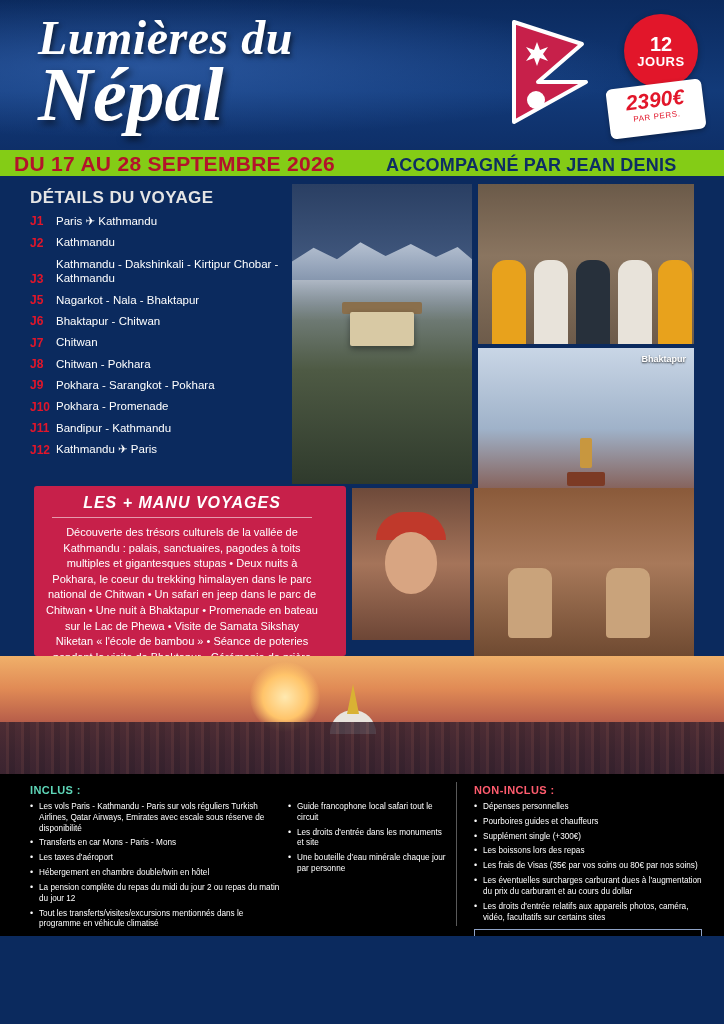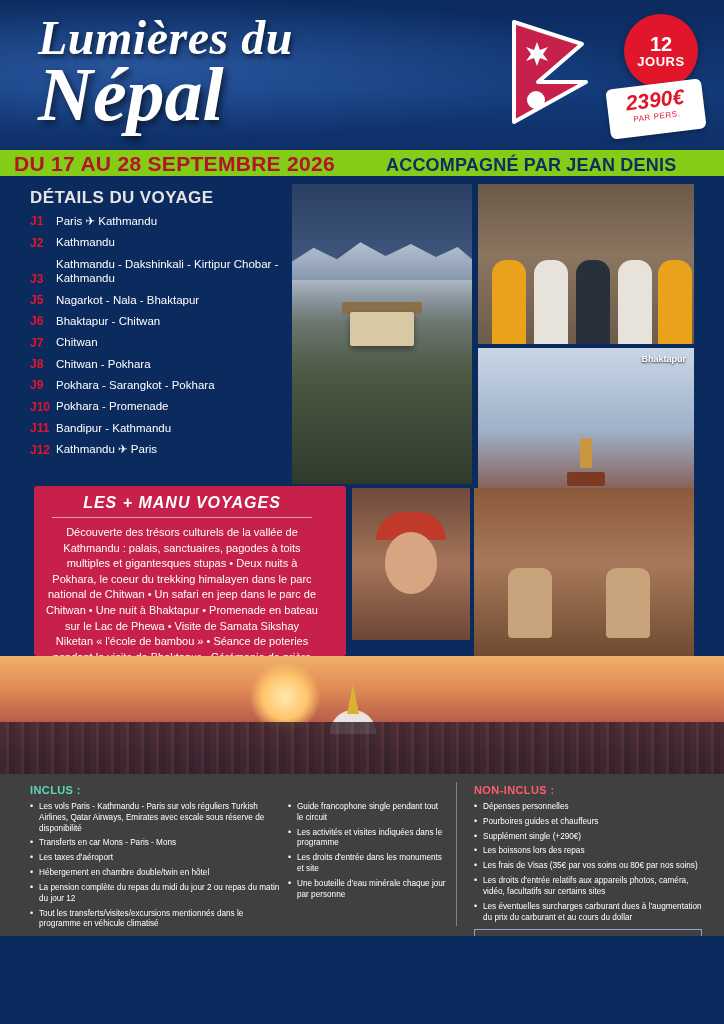--- a/index.html
+++ b/index.html
@@ -125,21 +125,21 @@
     background:linear-gradient(180deg,#f0b06a 0%,#e08a55 28%,#b85f4a 55%,#6a3b3c 80%,#3b2430 100%); }
   .pano .sun { position:absolute; left:250px; top:6px; width:70px; height:70px; border-radius:50%;
     background:radial-gradient(circle,#ffe9b0 0%,#ffc46a 45%,rgba(255,180,90,0) 72%); }
   .pano .stupa { position:absolute; left:330px; top:28px; width:46px; height:58px; }
   .pano .dome { position:absolute; left:0; top:26px; width:46px; height:24px; border-radius:23px 23px 0 0; background:#e8e4dd; }
   .pano .spire { position:absolute; left:17px; top:0; width:12px; height:30px; background:#d9b233; clip-path:polygon(50% 0,100% 100%,0 100%); }
   .pano .city { position:absolute; left:0; bottom:0; width:724px; height:52px;
     background:repeating-linear-gradient(90deg,#3b2430 0 6px,#4a2d35 6px 9px,#33202c 9px 15px); opacity:.85; }
 
   
-  .infoband { position:absolute; left:0; top:774px; width:724px; height:162px; background:#404040; }
+  .infoband { position:absolute; left:0; top:774px; width:724px; height:162px; background:#000000; }
   .lbl { color:#5ed6b8; font-weight:bold; font-size:11px; letter-spacing:.4px; }
   .lbl.red { color:#ff5c6e; }
   .col { position:absolute; color:#fff; }
   .ul { list-style:none; }
   .ul li { position:relative; padding-left:9px; font-size:8.2px; line-height:1.32; margin-bottom:4px; }
   .ul li:before { content:"•"; position:absolute; left:0; top:-1px; color:#fff; font-size:9px; }
   .note { font-size:7.6px; font-style:italic; line-height:1.35; border:1px solid #8fa3c6; padding:5px 6px; margin-top:6px; }
 
   .vsep { position:absolute; width:1px; background:rgba(255,255,255,.35); }
   .footer { position:absolute; left:0; top:936px; width:724px; height:88px; background:#0b2a5e; }
@@ -295,37 +295,36 @@
         <li>Transferts en car Mons - Paris - Mons</li>
         <li>Les taxes d'aéroport</li>
         <li>Hébergement en chambre double/twin en hôtel</li>
         <li>La pension complète du repas du midi du jour 2 ou repas du matin du jour 12</li>
         <li>Tout les transferts/visites/excursions mentionnés dans le programme en véhicule climatisé</li>
       </ul>
     </div>
 
     <div class="col" style="left:288px; top:28px; width:158px;">
       <ul class="ul">
-        <li>Guide francophone single pendant tout le circuit</li>
-        <li>Les activités et visites indiquées dans le programme</li>
+        <li>Guide francophone local safari tout le circuit</li>
         <li>Les droits d'entrée dans les monuments et site</li>
         <li>Une bouteille d'eau minérale chaque jour par personne</li>
       </ul>
     </div>
 
     <div class="col" style="left:474px; top:10px; width:228px;">
       <div class="lbl red">NON-INCLUS :</div>
       <ul class="ul" style="margin-top:6px;">
         <li>Dépenses personnelles</li>
         <li>Pourboires guides et chauffeurs</li>
-        <li>Supplément single (+290€)</li>
+        <li>Supplément single (+300€)</li>
         <li>Les boissons lors des repas</li>
         <li>Les frais de Visas (35€ par vos soins ou 80€ par nos soins)</li>
+        <li>Les éventuelles surcharges carburant dues à l'augmentation du prix du carburant et au cours du dollar</li>
         <li>Les droits d'entrée relatifs aux appareils photos, caméra, vidéo, facultatifs sur certains sites</li>
-        <li>Les éventuelles surcharges carburant dues à l'augmentation du prix du carburant et au cours du dollar</li>
       </ul>
       <div class="note">Nous vous conseillons de souscrire une assurance à l'année auprès de votre assureur habituel</div>
     </div>
   </div>
 
   <div class="footer">
     
 
     
 

